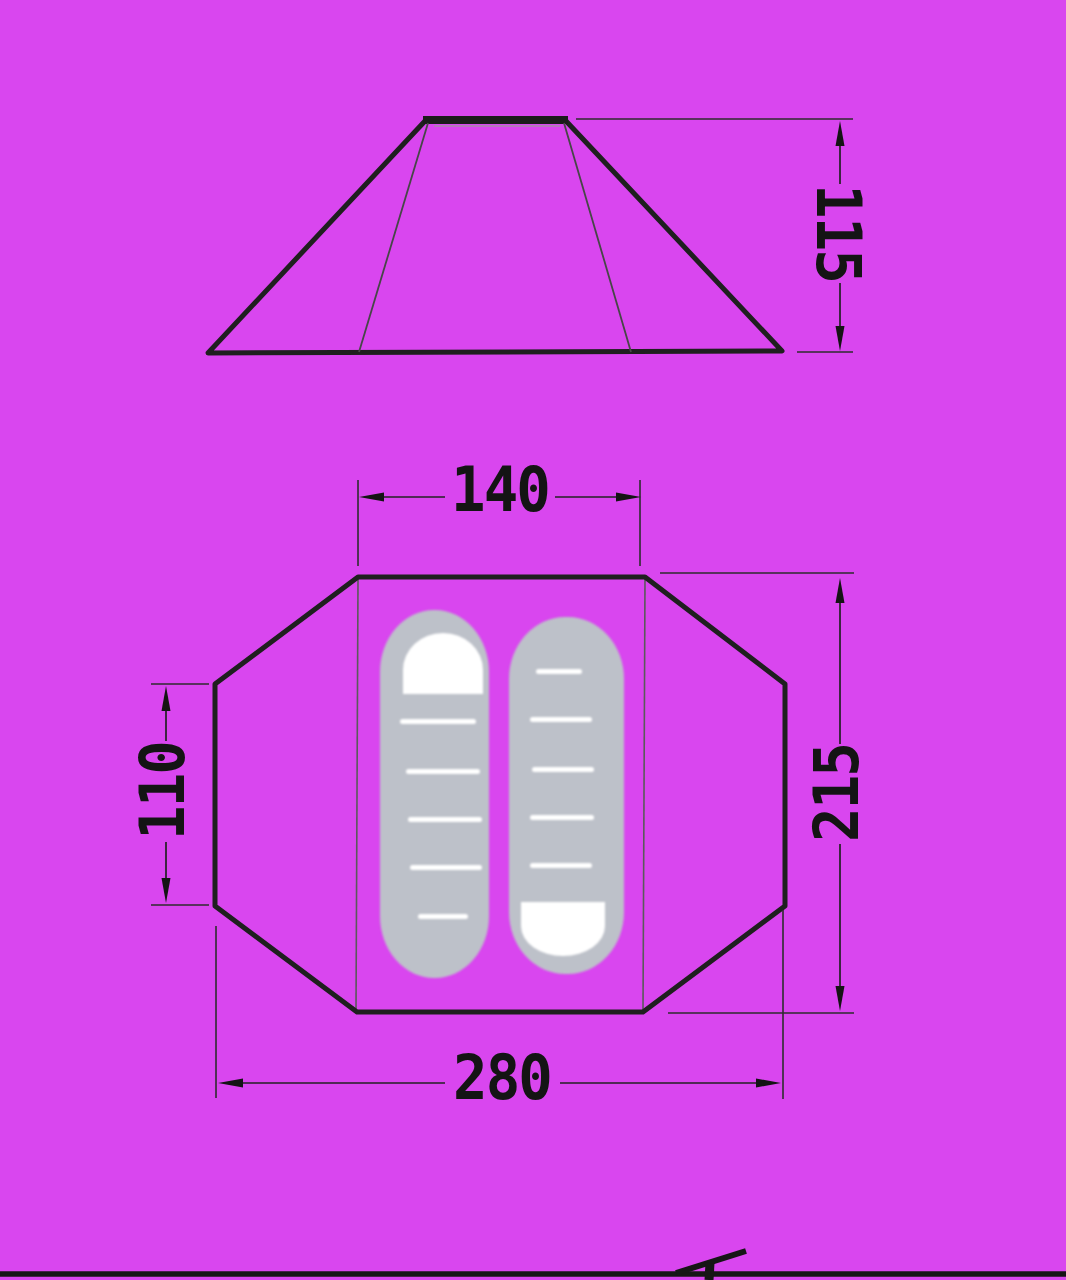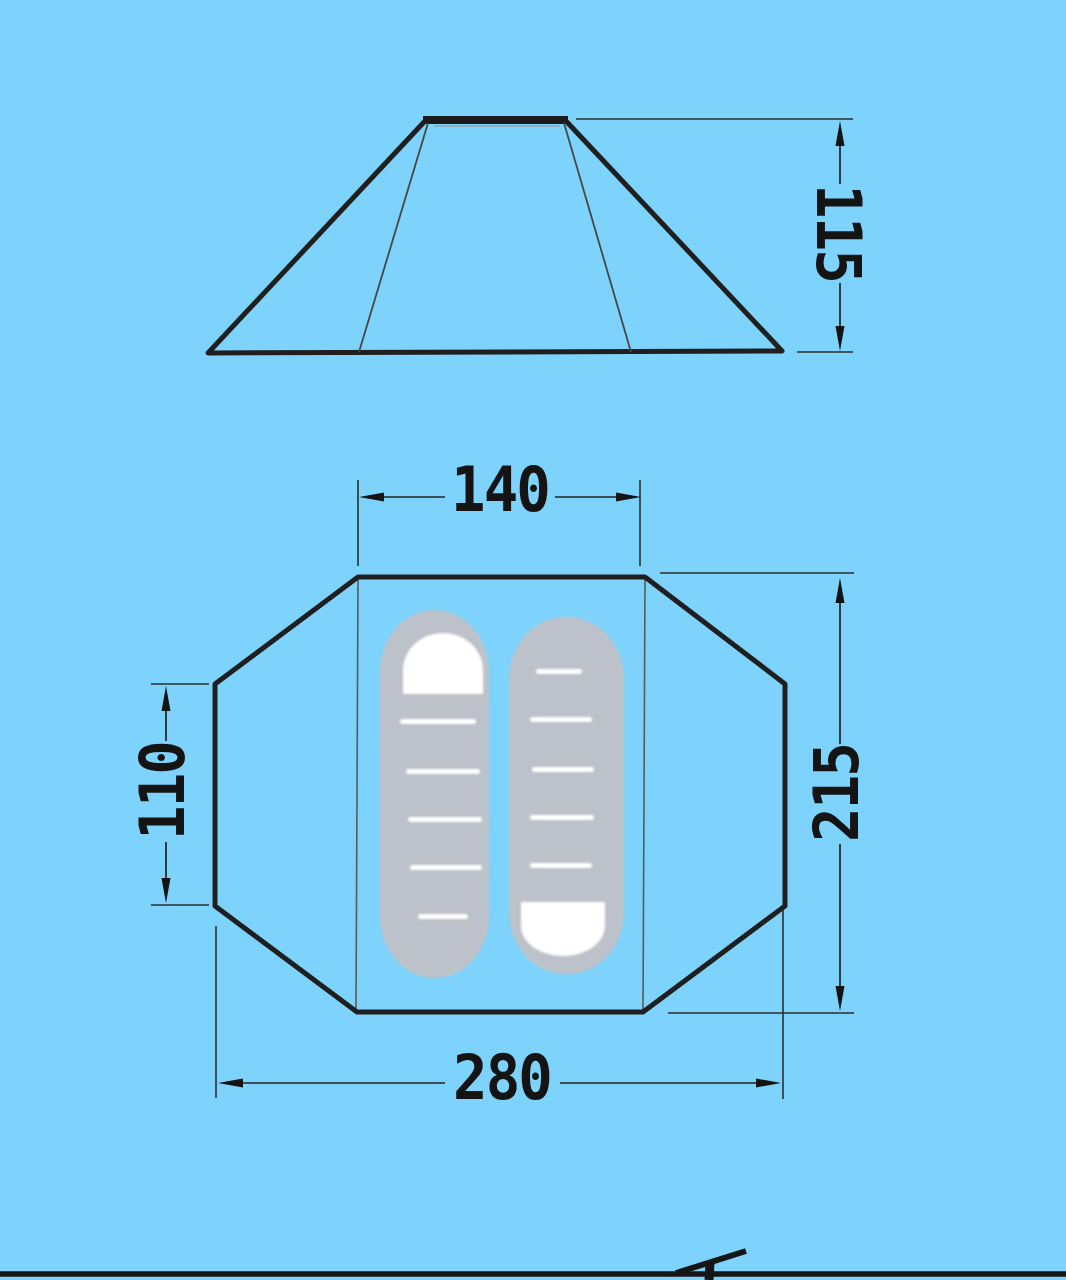--- a/index.html
+++ b/index.html
@@ -1,19 +1,19 @@
 <!DOCTYPE html>
 <html><head>
 <meta charset="utf-8">
 <style>
   html,body{margin:0;padding:0;background:#ffffff;}
   .canvas{
     position:relative;
     width:1066px;height:1280px;
-    background:#7dd3fc;
+    background:#d946ef;
     overflow:hidden;
     font-family:"DejaVu Sans Mono", monospace;
   }
   svg{display:block;}
   .outline{fill:none;stroke:#1f1f1f;stroke-width:5;stroke-linejoin:round;}
   .ridge{stroke:#1b1b1b;stroke-width:8;stroke-linecap:butt;}
   .ridge-shadow{stroke:#9a9a9a;stroke-width:2;opacity:.6;}
   .seam{fill:none;stroke:#474747;stroke-width:1.8;}
   .innerline{fill:none;stroke:#5a5a5a;stroke-width:1.6;}
   .ext{stroke:#2d2d2d;stroke-width:1.6;}

